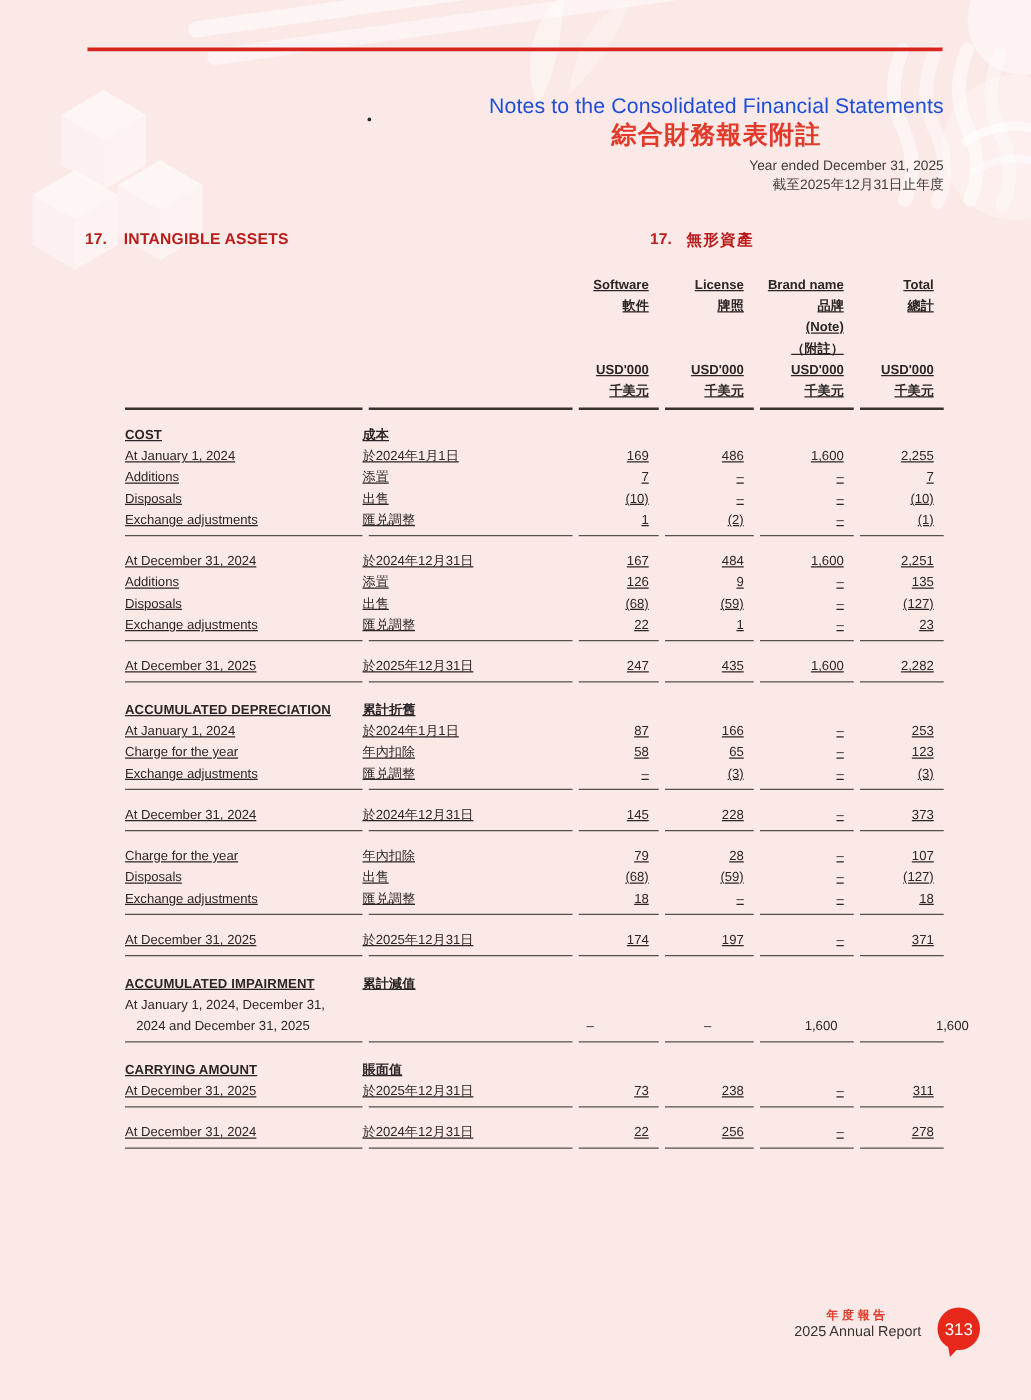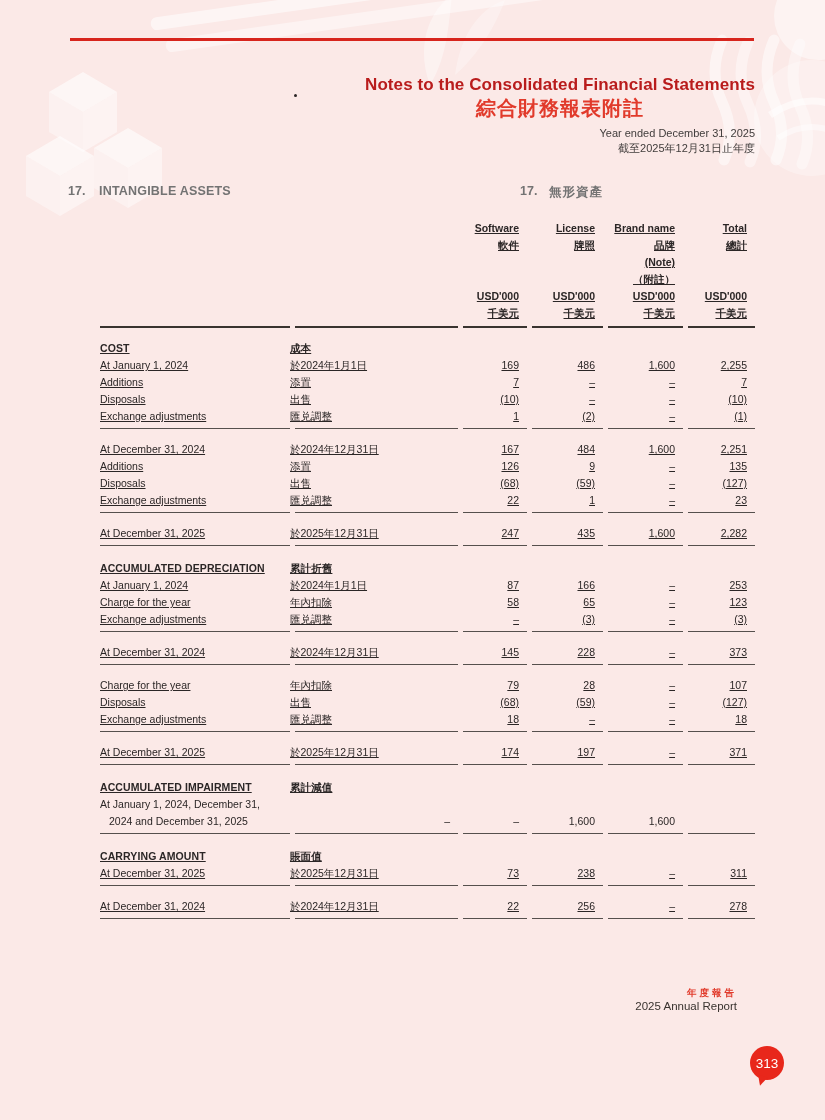--- a/index.html
+++ b/index.html
@@ -15,51 +15,51 @@
   .wm{position:absolute;top:0;left:0;pointer-events:none;}
   
   .top-rule{
     position:absolute;left:70px;top:38px;width:684px;height:3px;
     background:#d7251d;
     box-shadow:0 6px 6px -2px rgba(150,90,80,0.28);
   }
   .stray-dot{position:absolute;left:294px;top:94px;width:3px;height:3px;border-radius:50%;background:#2b2626;}
   
   .hdr{position:absolute;right:70px;top:74px;text-align:right;}
-  .hdr .t-en{font-size:17px;font-weight:bold;color:#b91c1c;line-height:21px;letter-spacing:0.1px;}
+  .hdr .t-en{font-size:17px;font-weight:normal;color:#1d4ed8;line-height:21px;letter-spacing:0.1px;}
   .hdr .t-zh{font-size:20px;font-weight:bold;color:#e13a2b;line-height:26px;letter-spacing:1px;text-align:center;}
   .hdr .p-en{font-size:11px;color:#403c3b;line-height:15px;margin-top:5px;}
   .hdr .p-zh{font-size:11px;color:#403c3b;line-height:15px;}
   
-  .sec-line{position:absolute;top:184px;left:0;width:100%;height:16px;font-size:12.5px;font-weight:bold;color:#737373;}
+  .sec-line{position:absolute;top:184px;left:0;width:100%;height:16px;font-size:12.5px;font-weight:bold;color:#b91c1c;}
   .sec-line .n-en{position:absolute;left:68px;}
   .sec-line .t-en{position:absolute;left:99px;letter-spacing:0.2px;}
   .sec-line .n-zh{position:absolute;left:520px;}
   .sec-line .t-zh{position:absolute;left:549px;letter-spacing:1px;}
   
   .fin-table{position:absolute;left:100px;top:220px;width:655px;font-size:10.5px;}
   .t-row,.t-rule{display:grid;grid-template-columns:190px 168px 69px 76px 80px 72px;text-decoration:underline;}
   .t-row{height:17px;line-height:17px;}
   .t-row .c{overflow:visible;white-space:nowrap;}
   .t-row .num{text-align:right;padding-right:8px;}
   .t-row.bold .c{font-weight:bold;}
   .t-row.sechdr{letter-spacing:0.1px;}
-  .t-row2{display:grid;grid-template-columns:190px 168px 69px 76px 80px 72px;height:34px;}
+  .t-row2{display:grid;grid-template-columns:190px 168px 69px 76px 80px 72px;height:34px;gap:25px;}
   .t-row2 .lbl div{height:17px;line-height:17px;white-space:nowrap;}
   .t-row2 .lbl div.l2{padding-left:9px;}
   .t-row2 .num{display:flex;align-items:flex-end;justify-content:flex-end;padding-right:8px;line-height:17px;}
   .t-rule{margin-top:3px;margin-bottom:2px;}
   .t-rule .seg{height:1px;background:#55504d;}
   .t-rule.thick{margin-top:4px;margin-bottom:2px;}
   .t-rule.thick .seg{height:2px;background:#39332f;}
   .t-rule .seg + .seg{margin-left:5px;}
   .t-gap{height:10px;}
   .t-gap-lg{height:12px;}
   
-  .footer-text{position:absolute;right:88px;top:986px;text-align:right;}
+  .footer-text{position:absolute;right:88px;top:1046px;text-align:center;}
   .footer-text .f-zh{font-size:9.5px;font-weight:bold;color:#e13a2b;letter-spacing:3px;line-height:13px;}
   .footer-text .f-en{font-size:11.5px;color:#39332f;line-height:15px;}
   .badge{position:absolute;left:750px;top:1046px;width:34px;height:34px;border-radius:50%;
     background:#e8271b;color:#fff;font-size:13.5px;font-weight:normal;
     display:flex;align-items:center;justify-content:center;}
   .badge-tail{position:absolute;left:757px;top:1076px;width:0;height:0;
     border-left:4px solid transparent;border-right:6px solid transparent;
     border-top:10px solid #e8271b;transform:rotate(12deg);}
 </style>
 </head>

